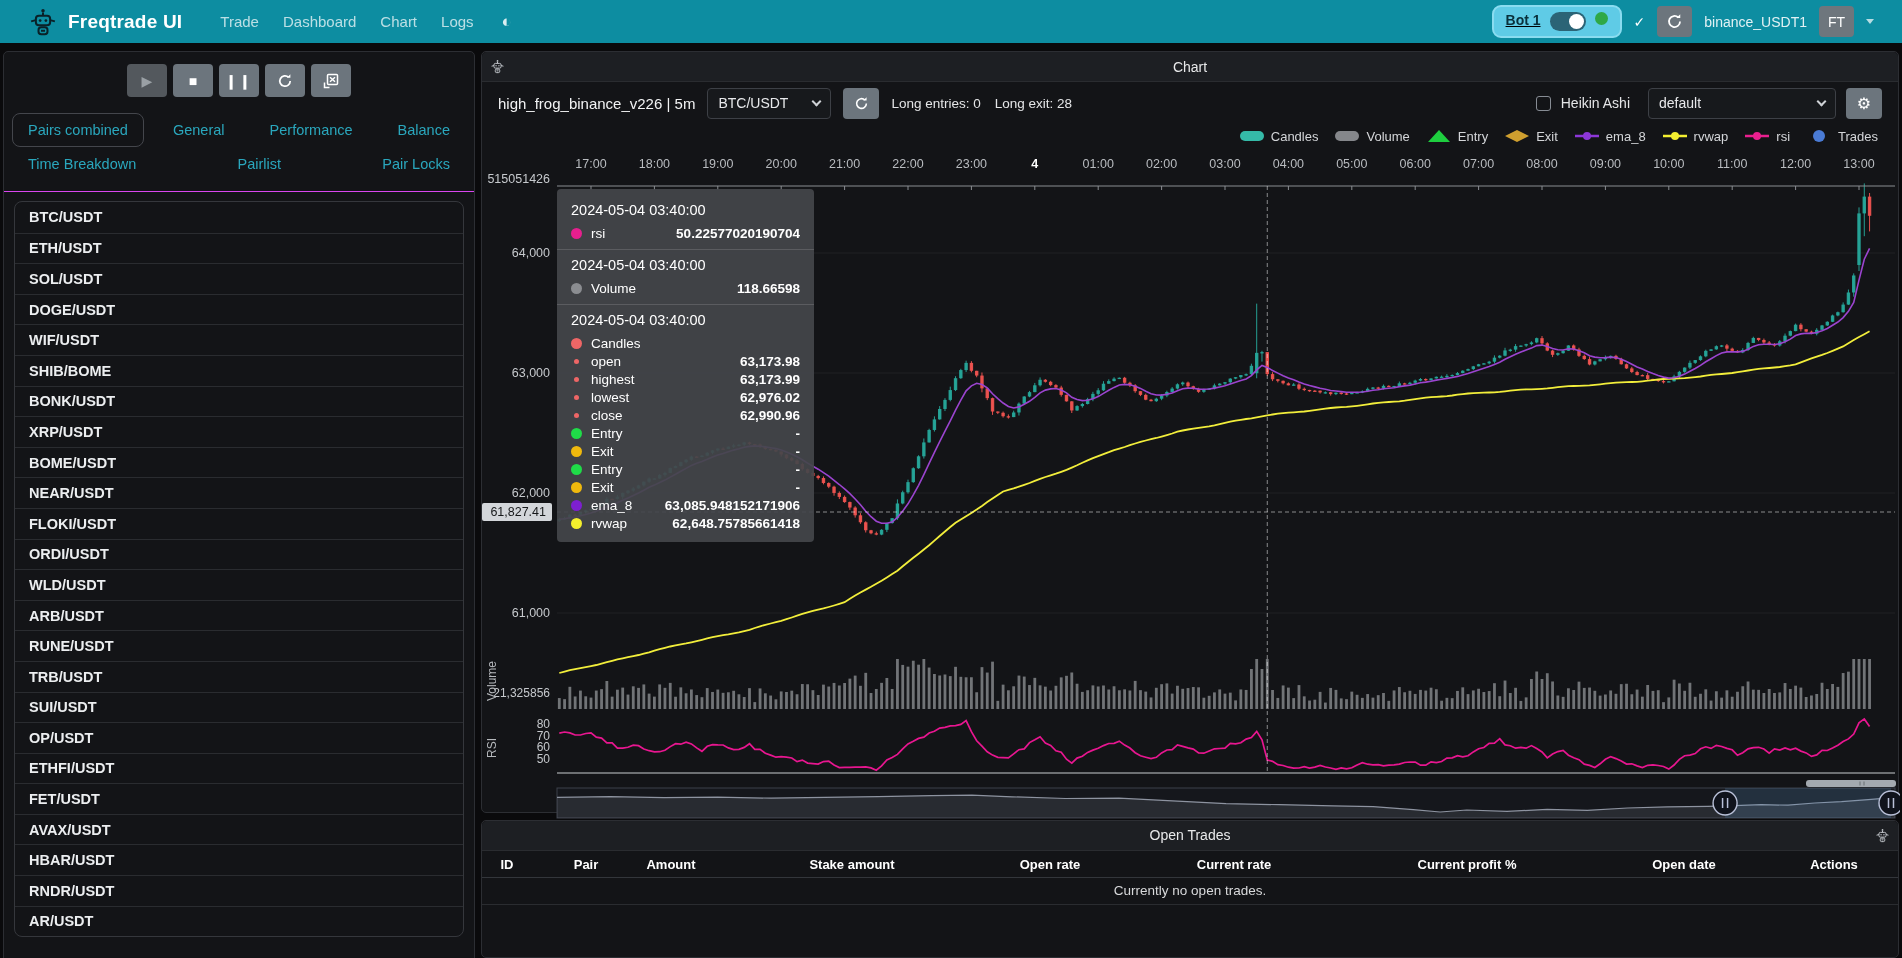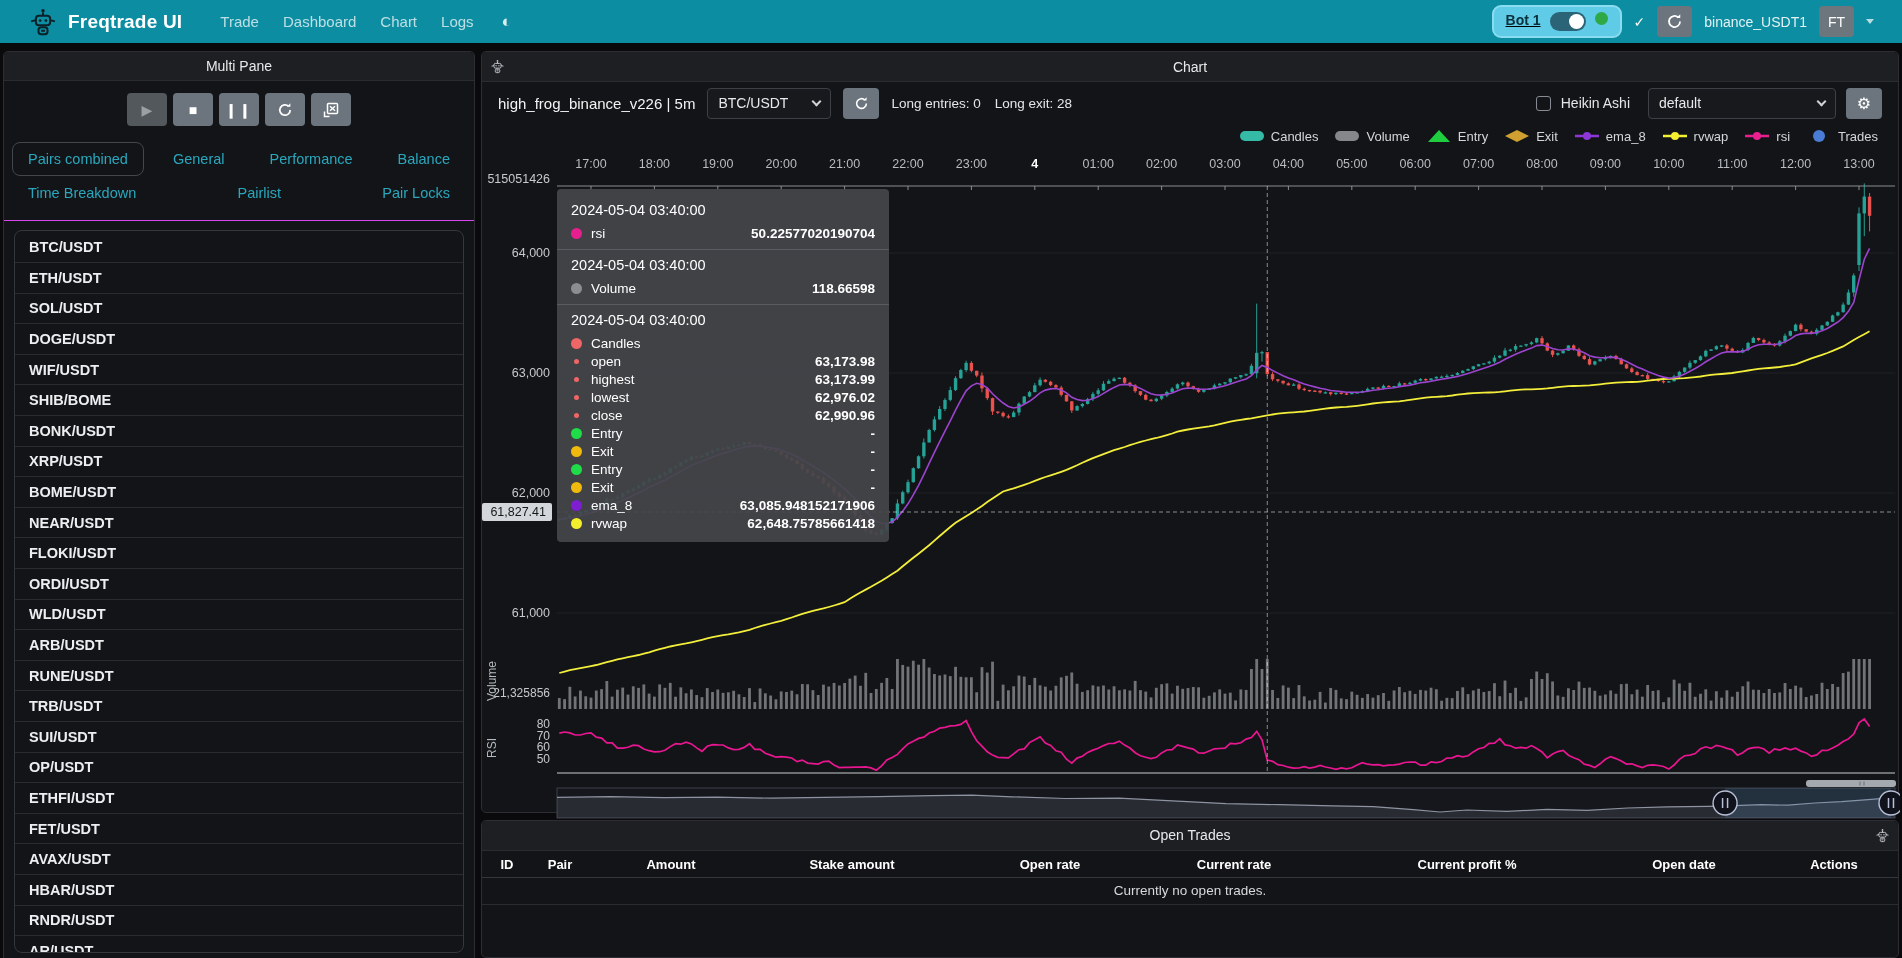--- a/index.html
+++ b/index.html
@@ -56,21 +56,21 @@
   .entries-info { color:#e4e5e7; font-size:13.5px; display:flex; gap:14px; }
   .tb-right { margin-left:auto; display:flex; align-items:center; gap:10px; }
   .checkbox { width:15px; height:15px; border:1px solid #878c94; border-radius:3px; background:transparent; cursor:pointer; }
   .hk-label { color:#e4e5e7; font-size:14px; }
   .legend-row { height:24px; display:flex; justify-content:flex-end; align-items:center; gap:16px;
       padding-right:20px; color:#d4d6d9; font-size:13px; }
   .legend-item { display:flex; align-items:center; gap:6px; cursor:pointer; }
   .chart-area { position:relative; flex:1; }
   #chart-svg { position:absolute; left:0; top:0; }
   
-  .tooltip { position:absolute; left:75px; top:41px; width:332px; background:rgba(68,70,74,.93);
+  .tooltip { position:absolute; left:75px; top:41px; width:257px; background:rgba(68,70,74,.93);
       border-radius:4px; padding:9px 14px 10px 14px; color:#fff; z-index:5; pointer-events:none; }
   .tt-time { font-size:14.5px; margin:4px 0 6px 0; }
   .tt-row { display:flex; align-items:center; height:18px; font-size:13.5px; }
   .tt-dot { width:11px; height:11px; border-radius:50%; margin-right:9px; flex:none; }
   .tt-dot.small { width:5px; height:5px; margin-left:3px; margin-right:12px; }
   .tt-val { margin-left:auto; font-weight:bold; }
   .tt-div { border-top:1px solid rgba(255,255,255,.14); margin:7px -14px; }
   
   .trades-card { margin-top:7px; height:140px; display:flex; flex-direction:column; }
   .thead { position:relative; height:27px; border-bottom:1px solid #33363b; }
@@ -135,21 +135,20 @@
       </button>
     <span class="exchange-name">binance_USDT1</span>
     <div class="avatar">FT</div>
     <span class="caret-down"></span>
   </div>
 </div>
 
 <div class="main">
 
   <div class="card left-card">
-    <div class="card-header">Multi Pane</div>
     <div class="controls-row">
       <button class="btn-gray ctl-btn disabled">▶</button>
       <button class="btn-gray ctl-btn">■</button>
       <button class="btn-gray ctl-btn" style="letter-spacing:2px;font-weight:bold">❙❙</button>
       <button class="btn-gray ctl-btn">
         <svg width="16" height="16">
             <use href="#i-refresh"></use>
           </svg>
         </button>
       <button class="btn-gray ctl-btn">
@@ -1207,21 +1206,21 @@
 
     <div class="card trades-card">
       <div class="card-header">
         <span>Open Trades</span>
         <svg class="hdr-robot" style="right:8px">
             <use href="#robot"></use>
           </svg>
       </div>
       <div class="thead" id="trades-thead">
           <span class="th-cell" style="left: 25px;">ID</span>
-          <span class="th-cell" style="left: 78px;">Pair</span>
+          <span class="th-cell" style="left: 104px;">Pair</span>
           <span class="th-cell" style="left: 189px;">Amount</span>
           <span class="th-cell" style="left: 370px;">Stake amount</span>
           <span class="th-cell" style="left: 568px;">Open rate</span>
           <span class="th-cell" style="left: 752px;">Current rate</span>
           <span class="th-cell" style="left: 985px;">Current profit %</span>
           <span class="th-cell" style="left: 1202px;">Open date</span>
           <span class="th-cell" style="left: 1352px;">Actions</span>
         </div>
       <div class="empty-row">Currently no open trades.</div>
     </div>

